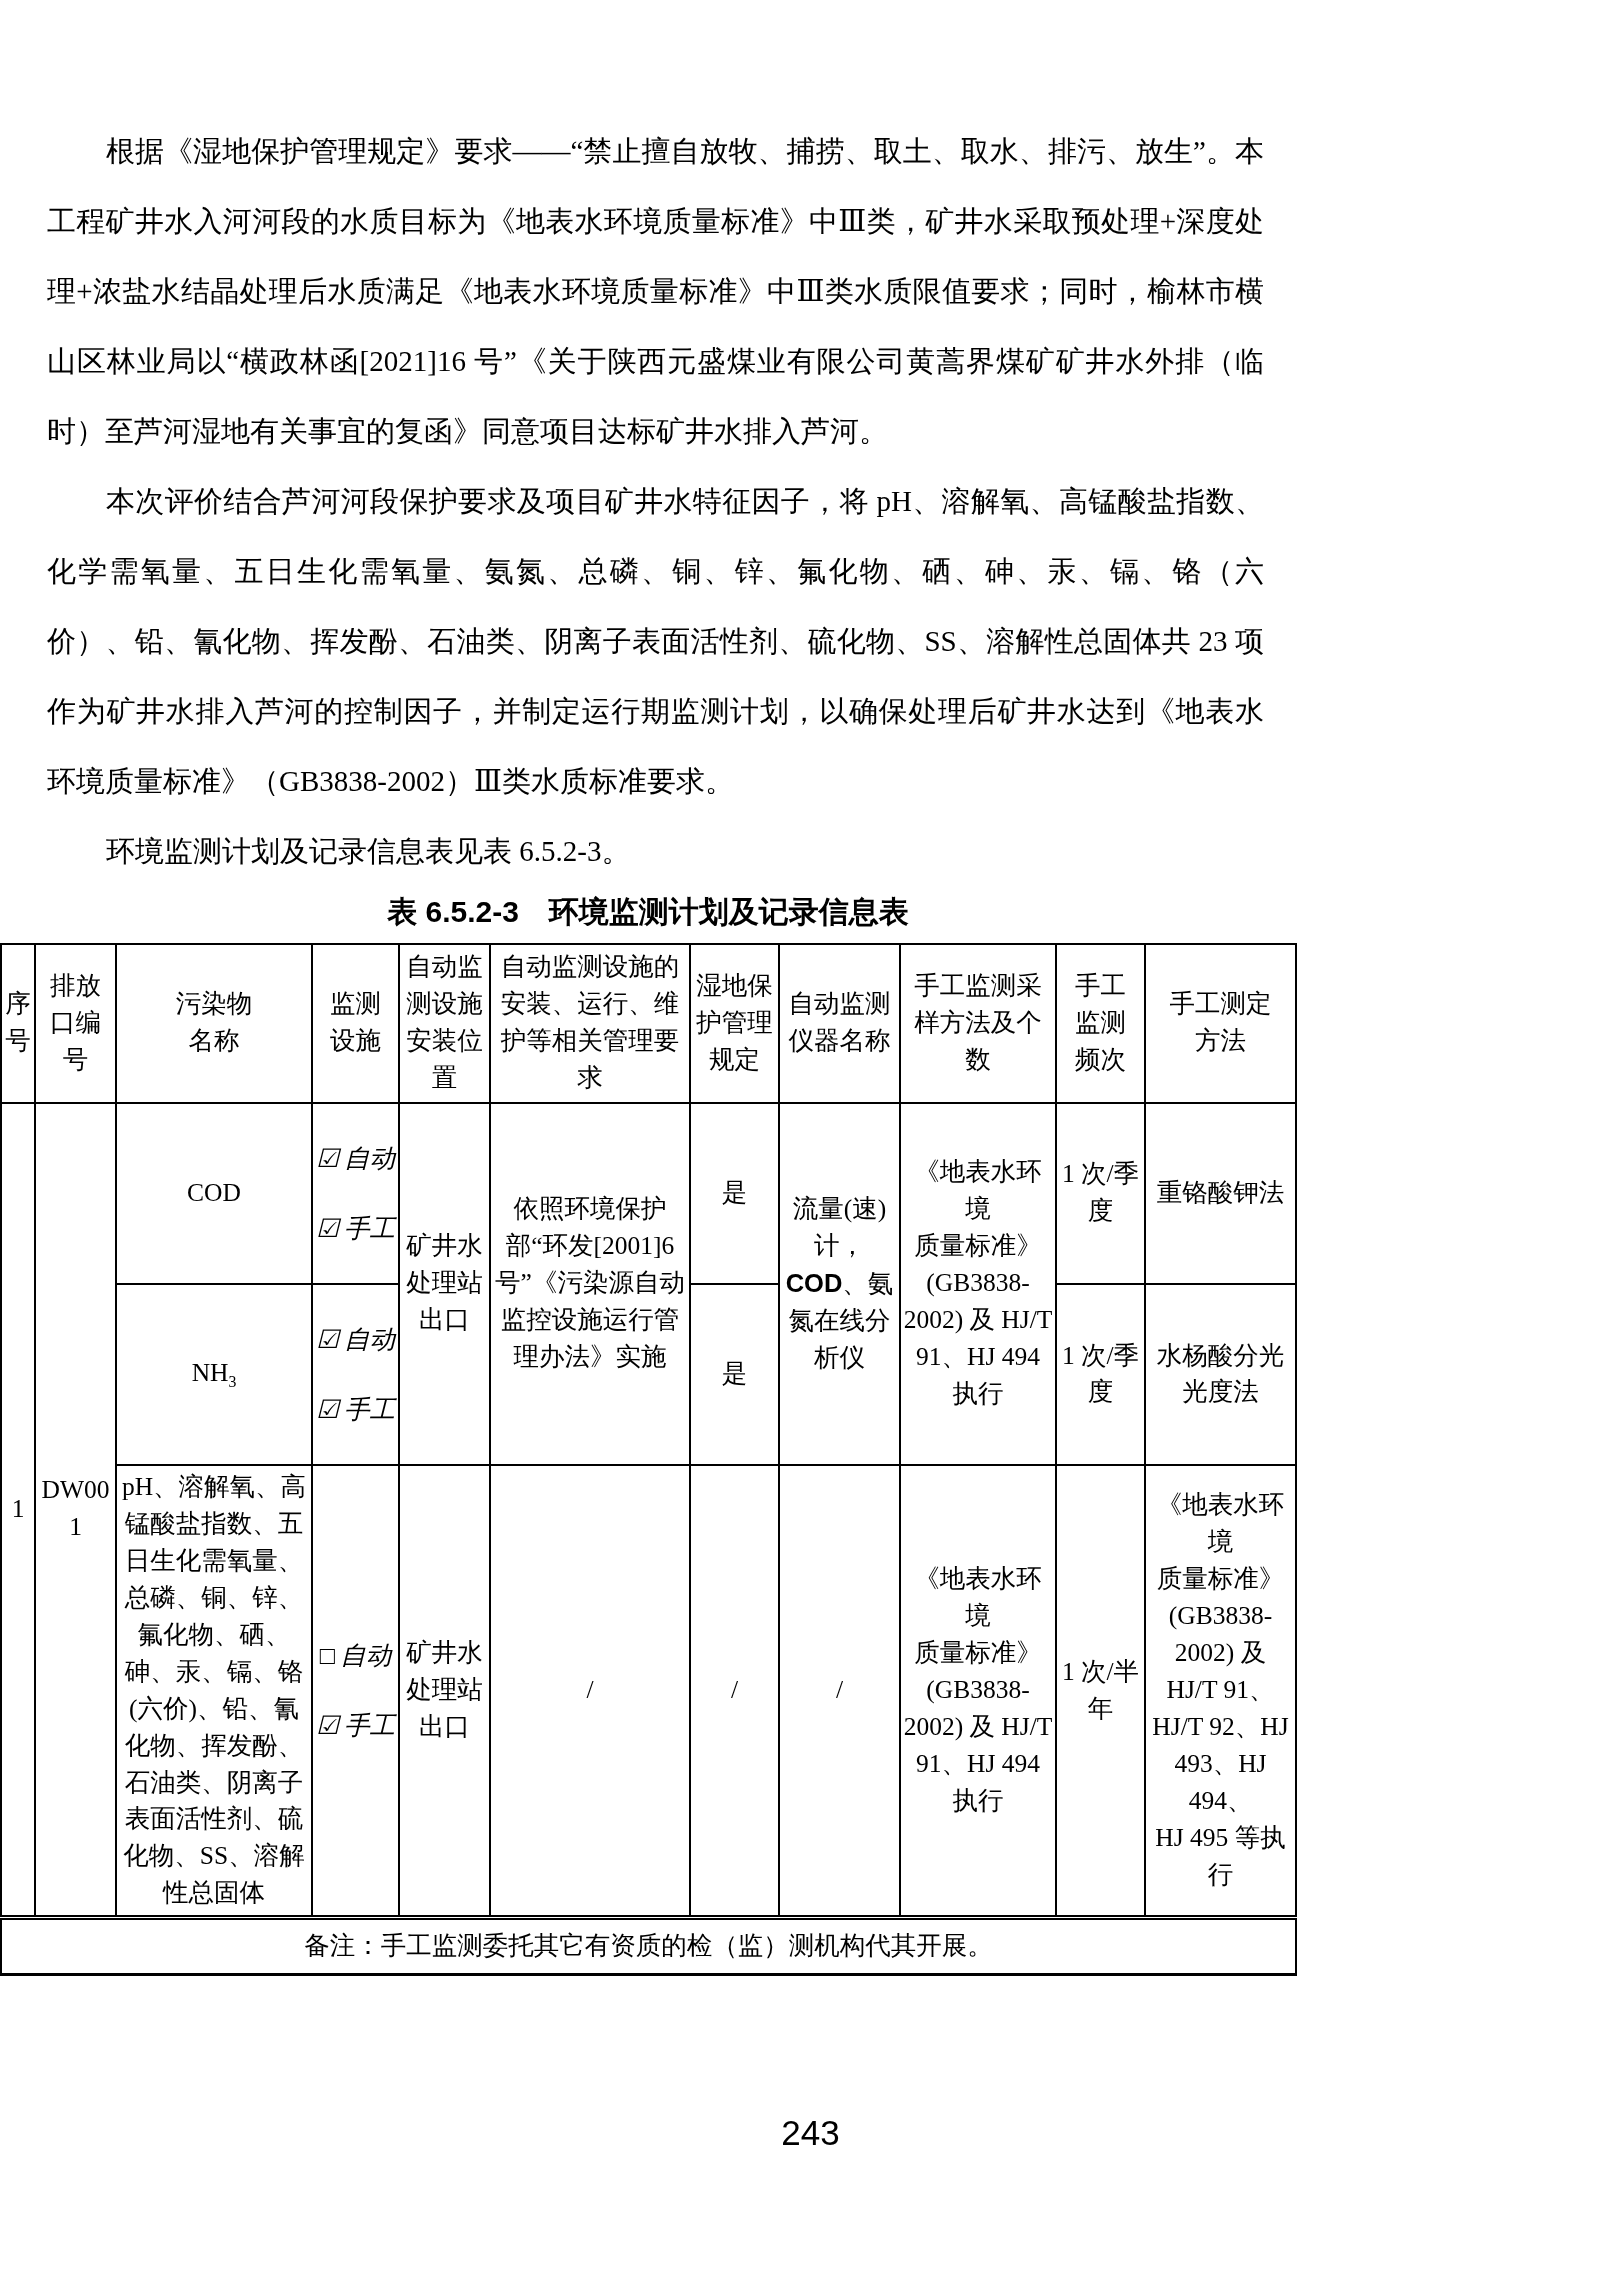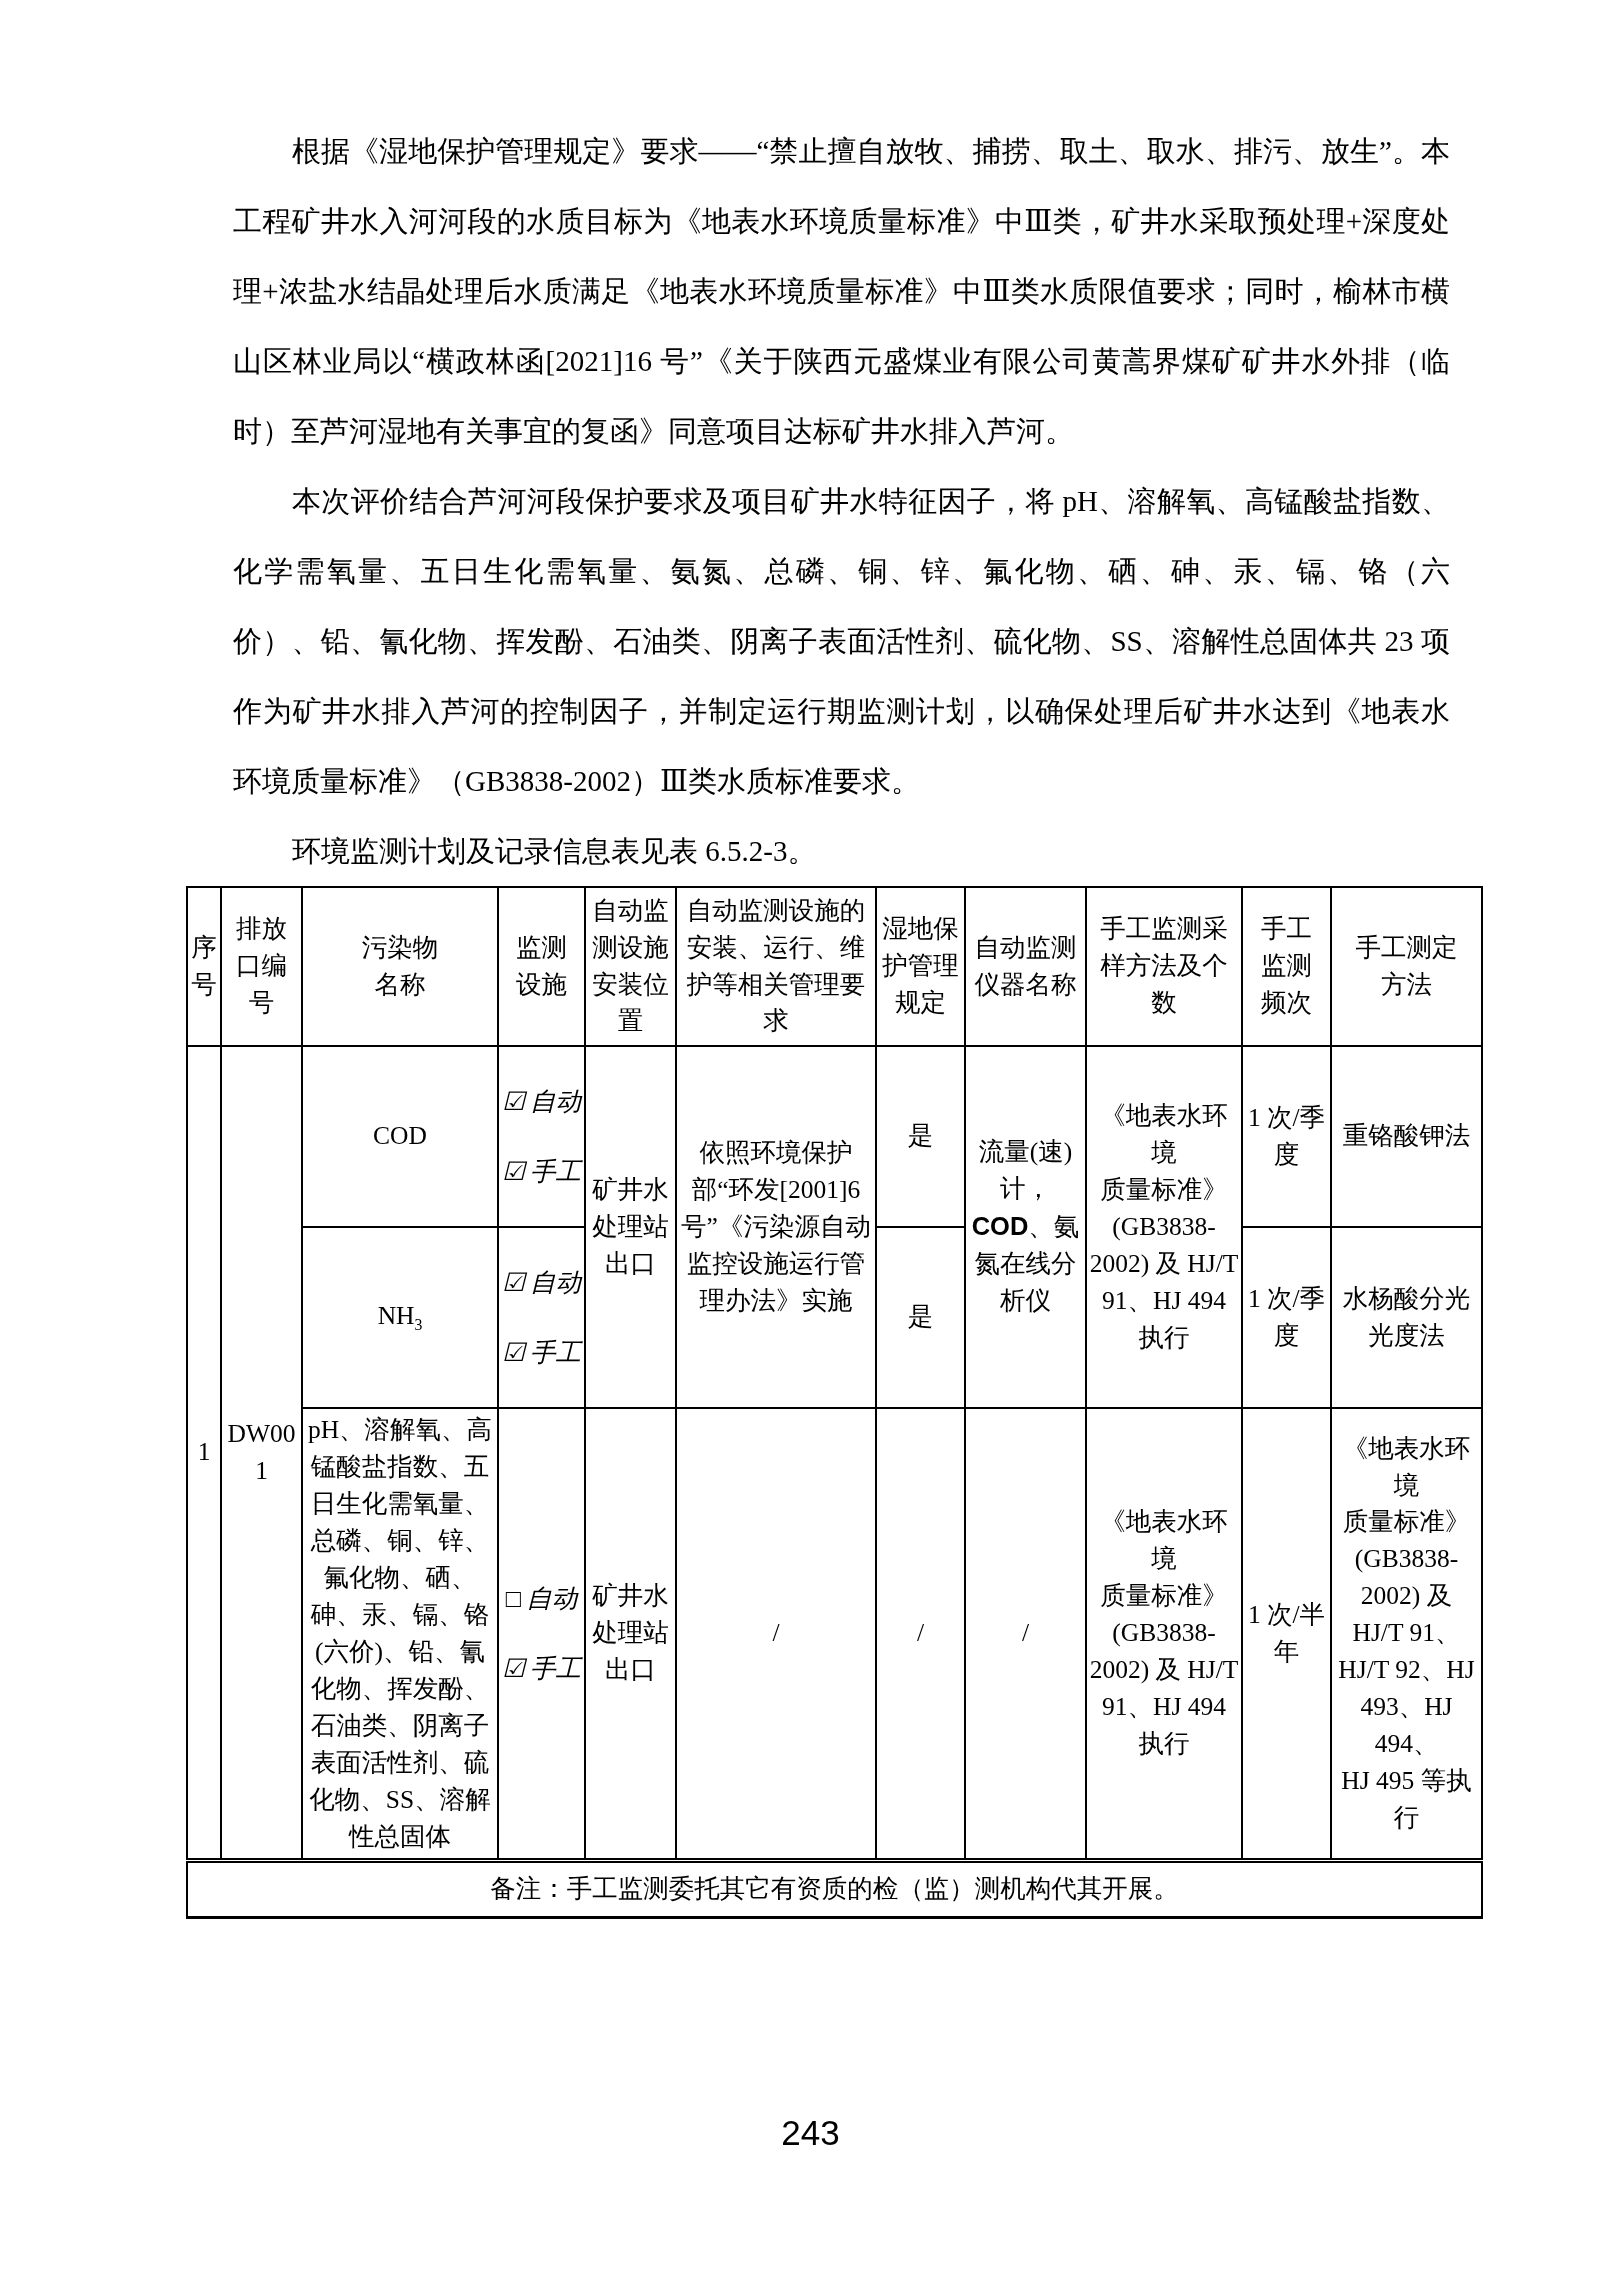--- a/index.html
+++ b/index.html
@@ -7,21 +7,20 @@
     position: relative;
     width: 1621px;
     height: 2293px;
     background: #ffffff;
     color: #000000;
     font-family: "Liberation Serif", "DejaVu Serif", serif;
     overflow: hidden;
   }
   .content {
     padding-top: 116px;
-    padding-left: 186px;
     width: 1304px;
   }
   .body-p {
     width: 1217px;
     margin: 0 0 0 47px;
     font-size: 29px;
     line-height: 70px;
     text-align: justify;
     text-indent: 59px;
     white-space: pre-line;
@@ -73,20 +72,21 @@
 </head>
 <body>
 
 <div class="page">
   <div class="content">
 
     <p class="body-p">根据《湿地保护管理规定》要求——“禁止擅自放牧、捕捞、取土、取水、排污、放生”。本工程矿井水入河河段的水质目标为《地表水环境质量标准》中Ⅲ类，矿井水采取预处理+深度处理+浓盐水结晶处理后水质满足《地表水环境质量标准》中Ⅲ类水质限值要求；同时，榆林市横山区林业局以“横政林函[2021]16 号”《关于陕西元盛煤业有限公司黄蒿界煤矿矿井水外排（临时）至芦河湿地有关事宜的复函》同意项目达标矿井水排入芦河。</p>
     <p class="body-p">本次评价结合芦河河段保护要求及项目矿井水特征因子，将 pH、溶解氧、高锰酸盐指数、化学需氧量、五日生化需氧量、氨氮、总磷、铜、锌、氟化物、硒、砷、汞、镉、铬（六价）、铅、氰化物、挥发酚、石油类、阴离子表面活性剂、硫化物、SS、溶解性总固体共 23 项作为矿井水排入芦河的控制因子，并制定运行期监测计划，以确保处理后矿井水达到《地表水环境质量标准》（GB3838-2002）Ⅲ类水质标准要求。</p>
     <p class="body-p">环境监测计划及记录信息表见表 6.5.2-3。</p>
 
+    <div class="table-title">表 6.5.2-3　环境监测计划及记录信息表</div>
 
     <table class="mon">
       <colgroup>
         <col style="width:34px">
           <col style="width:81px">
           <col style="width:196px">
           <col style="width:87px">
         <col style="width:91px">
           <col style="width:200px">
           <col style="width:89px">

